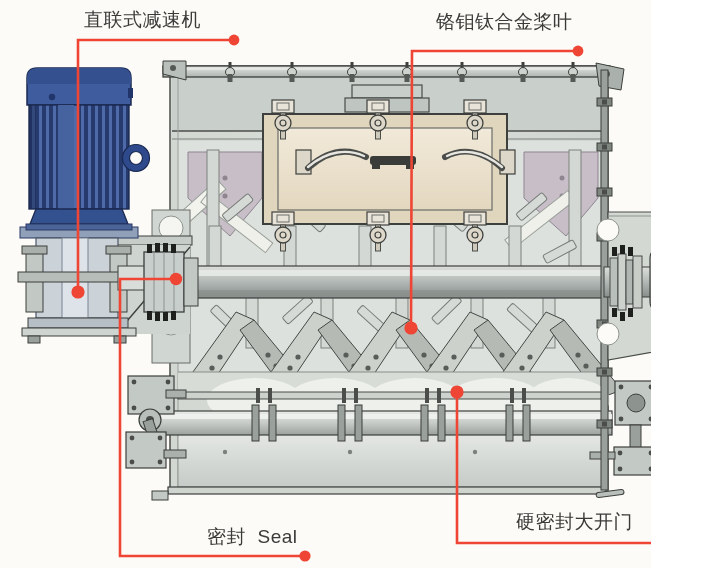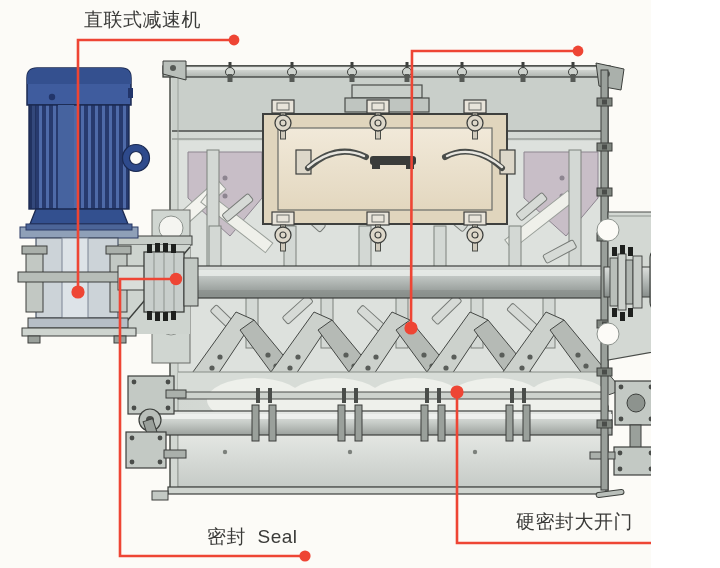--- a/index.html
+++ b/index.html
@@ -387,16 +387,17 @@
     <circle cx="578" cy="51" r="5.4"></circle>
     <circle cx="411" cy="328" r="6.6"></circle>
     <circle cx="176" cy="279" r="6.2"></circle>
     <circle cx="305" cy="556" r="5.6"></circle>
     <circle cx="457" cy="392" r="6.6"></circle>
     <circle cx="662" cy="543" r="5.6"></circle>
   </g>
 </svg>
 
 <div class="callout-label" style="left:84px;top:9px;">直联式减速机</div>
+<div class="callout-label" style="left:436px;top:11px;">铬钼钛合金桨叶</div>
 <div class="callout-label" style="left:207px;top:526px;">密封  Seal</div>
 <div class="callout-label" style="left:516px;top:511px;">硬密封大开门</div>
 
 </div>
 
 </body></html>

